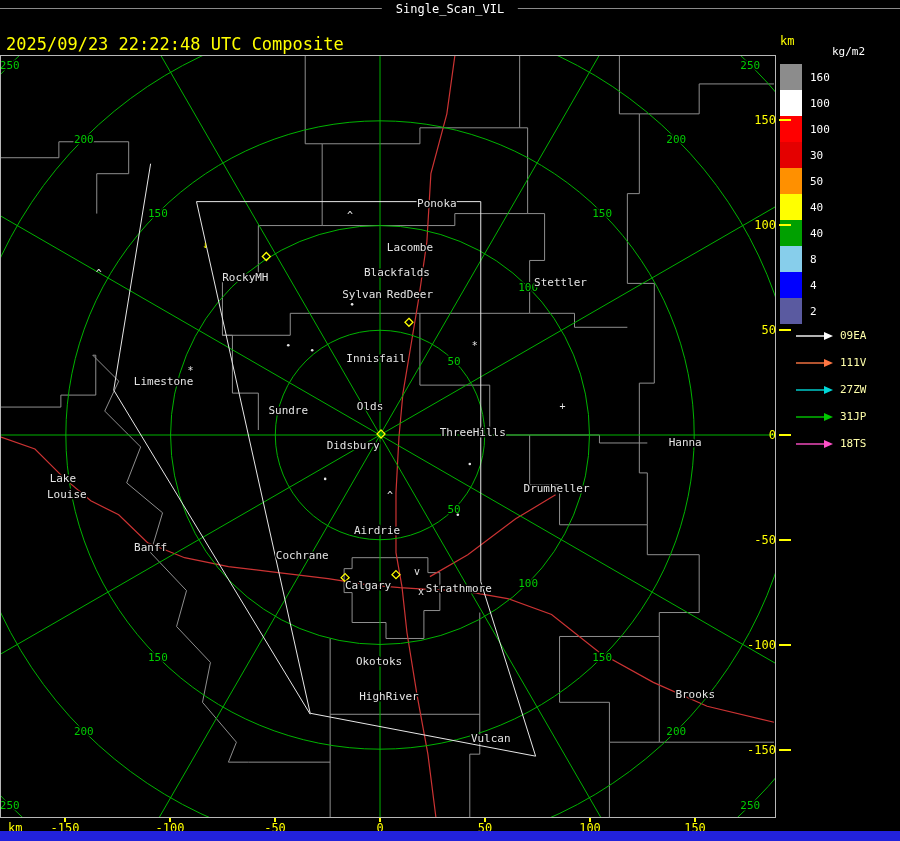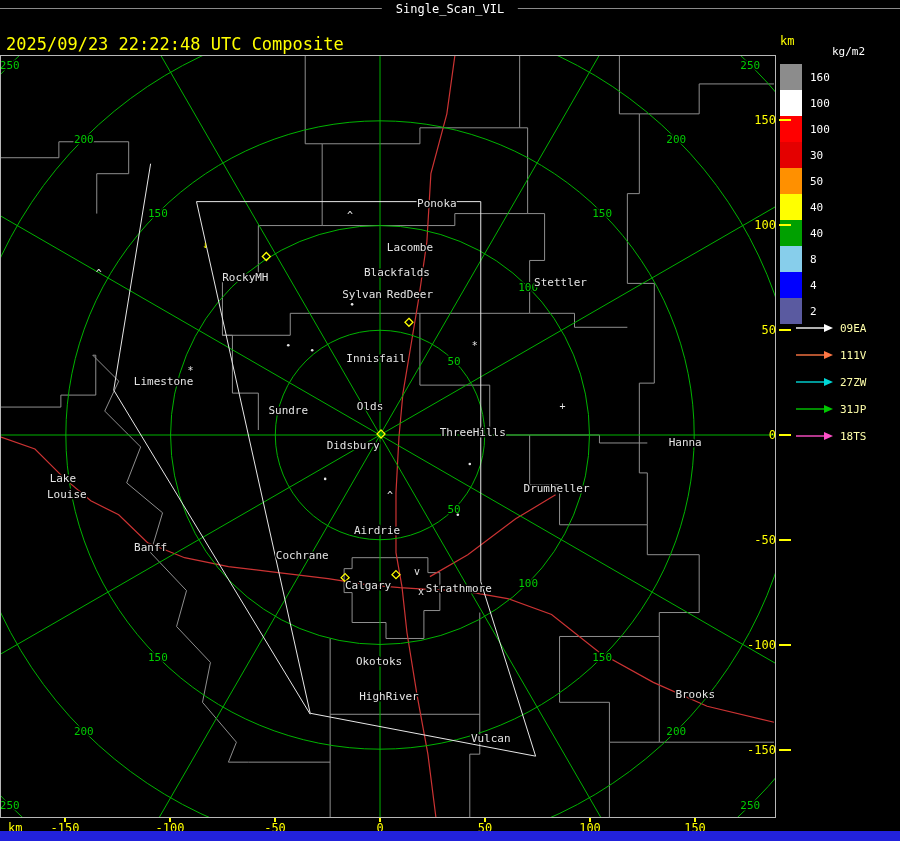--- a/index.html
+++ b/index.html
@@ -13,21 +13,21 @@
   .unit-right{position:absolute;top:34px;left:780px;color:#ffff00;font-size:12px;}
   .plot{position:absolute;top:55px;left:0;width:776px;height:763px;box-sizing:border-box;
        border:1px solid #b8b8b8;background:#000;}
   .plot svg{display:block;}
   .cbar-unit{position:absolute;top:45px;left:832px;color:#ffffff;font-size:11px;}
   .cbar{position:absolute;top:64px;left:772px;padding-left:8px;}
   .cb-row{display:flex;align-items:center;height:26px;}
   .cb-sw{width:22px;height:26px;}
   .cb-lb{color:#ffffff;font-size:11px;margin-left:8px;}
   .legend{position:absolute;top:322px;left:796px;}
-  .lg-row{display:flex;align-items:flex-start;height:27px;}
+  .lg-row{display:flex;align-items:center;height:27px;}
   .lg-lb{font-size:11px;margin-left:6px;color:#ffffaa;}
   .rt-num{position:absolute;right:124px;color:#ffff00;font-size:12px;line-height:14px;}
   .rt-dash{position:absolute;left:779px;width:12px;height:2px;background:#ffff00;}
   .bt-num{position:absolute;top:821px;width:48px;text-align:center;color:#ffff00;font-size:12px;}
   .bt-dash{position:absolute;top:818px;width:2px;height:4px;background:#ffff00;}
   .unit-bottom{position:absolute;top:821px;left:8px;color:#ffff00;font-size:12px;}
   .footerbar{position:absolute;top:831px;left:0;width:900px;height:10px;}
 </style>
 </head>
 <body>

